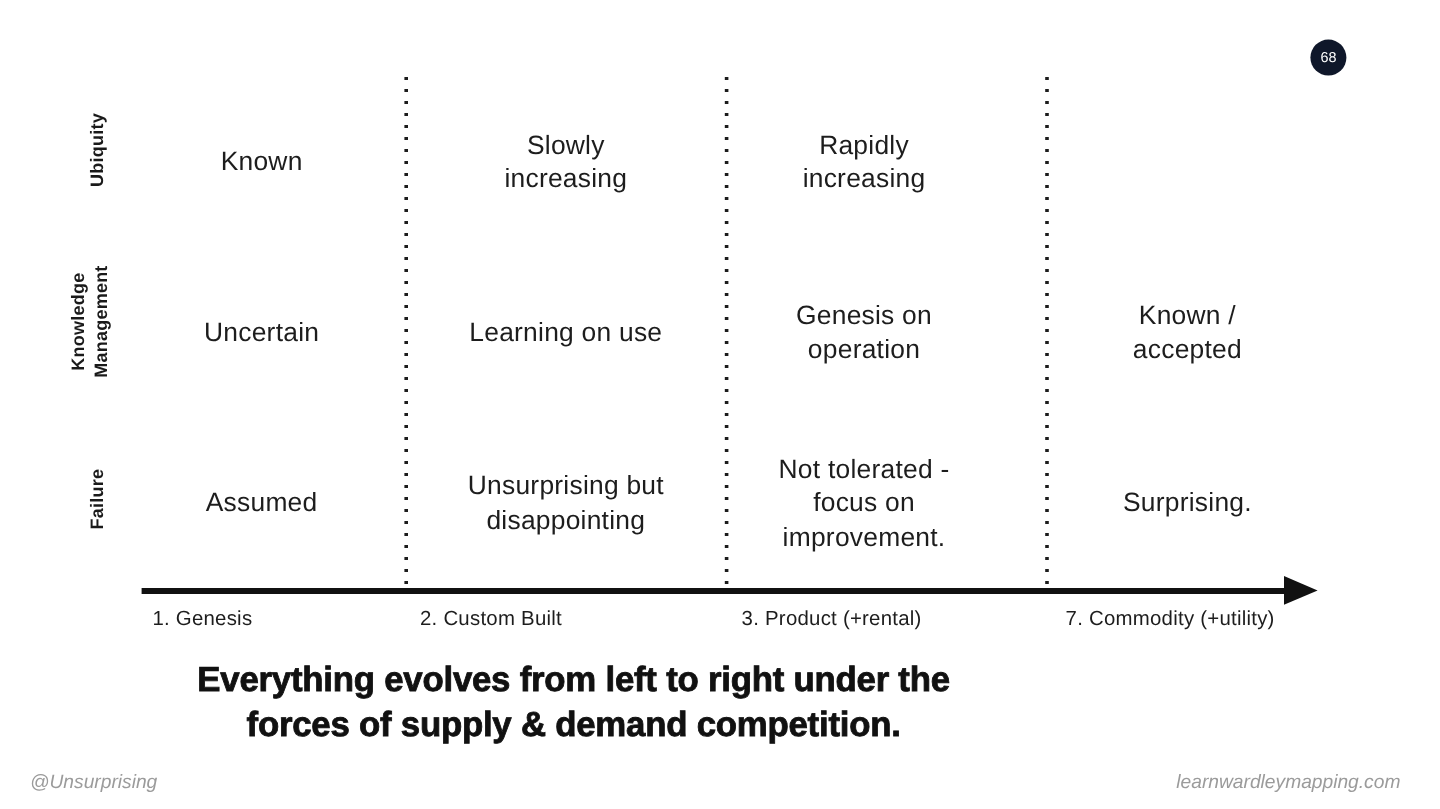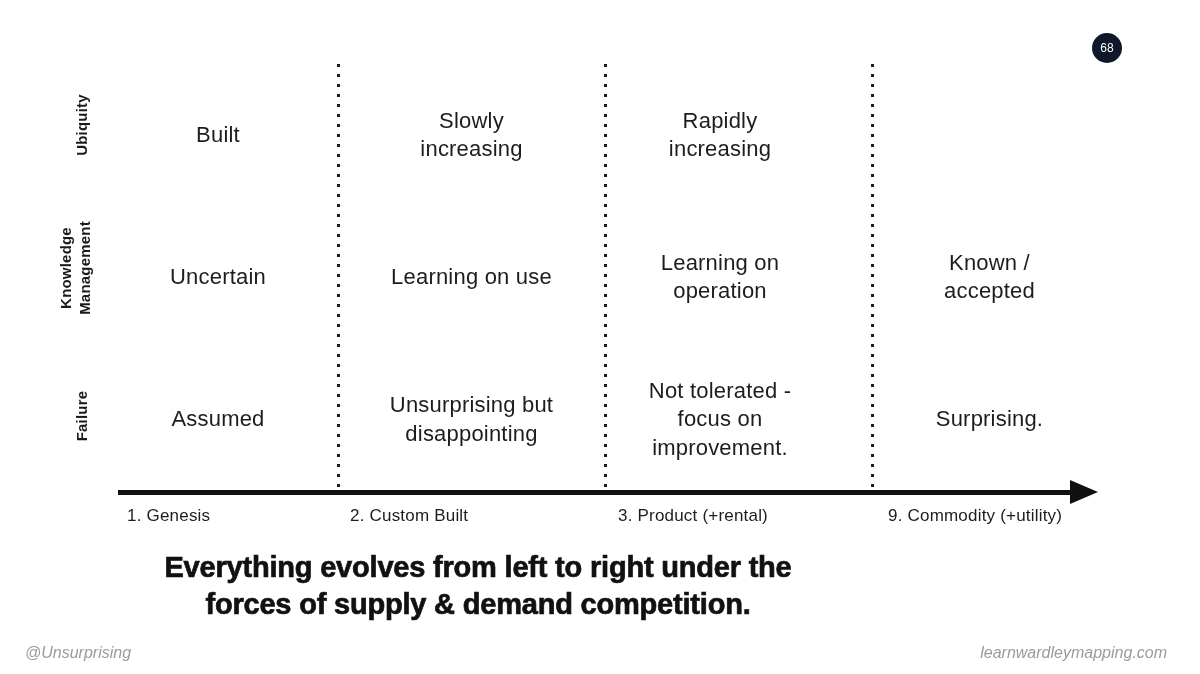--- a/index.html
+++ b/index.html
@@ -121,48 +121,48 @@
 
   <div class="side-label sl-ubiquity">Ubiquity</div>
   <div class="side-label sl-knowledge">Knowledge
 Management</div>
   <div class="side-label sl-failure">Failure</div>
 
   <div class="vline v1"></div>
   <div class="vline v2"></div>
   <div class="vline v3"></div>
 
-  <div class="cell r0 c0">Built</div>
+  <div class="cell r0 c0">Known</div>
   <div class="cell r0 c1">Slowly
 increasing</div>
   <div class="cell r0 c2">Rapidly
 increasing</div>
 
   <div class="cell r1 c0">Uncertain</div>
   <div class="cell r1 c1">Learning on use</div>
-  <div class="cell r1 c2">Learning on
+  <div class="cell r1 c2">Genesis on
 operation</div>
   <div class="cell r1 c3">Known /
 accepted</div>
 
   <div class="cell r2 c0">Assumed</div>
   <div class="cell r2 c1">Unsurprising but
 disappointing</div>
   <div class="cell r2 c2">Not tolerated -
 focus on
 improvement.</div>
   <div class="cell r2 c3">Surprising.</div>
 
   <div class="axis-line"></div>
   <div class="axis-arrow"></div>
 
   <div class="stage s0">1. Genesis</div>
   <div class="stage s1">2. Custom Built</div>
   <div class="stage s2">3. Product (+rental)</div>
-  <div class="stage s3">9. Commodity (+utility)</div>
+  <div class="stage s3">7. Commodity (+utility)</div>
 
   <div class="title">Everything evolves from left to right under the
 forces of supply &amp; demand competition.</div>
 
   <div class="footer f-left">@Unsurprising</div>
   <div class="footer f-right">learnwardleymapping.com</div>
 
 </div>
 
 </body></html>

